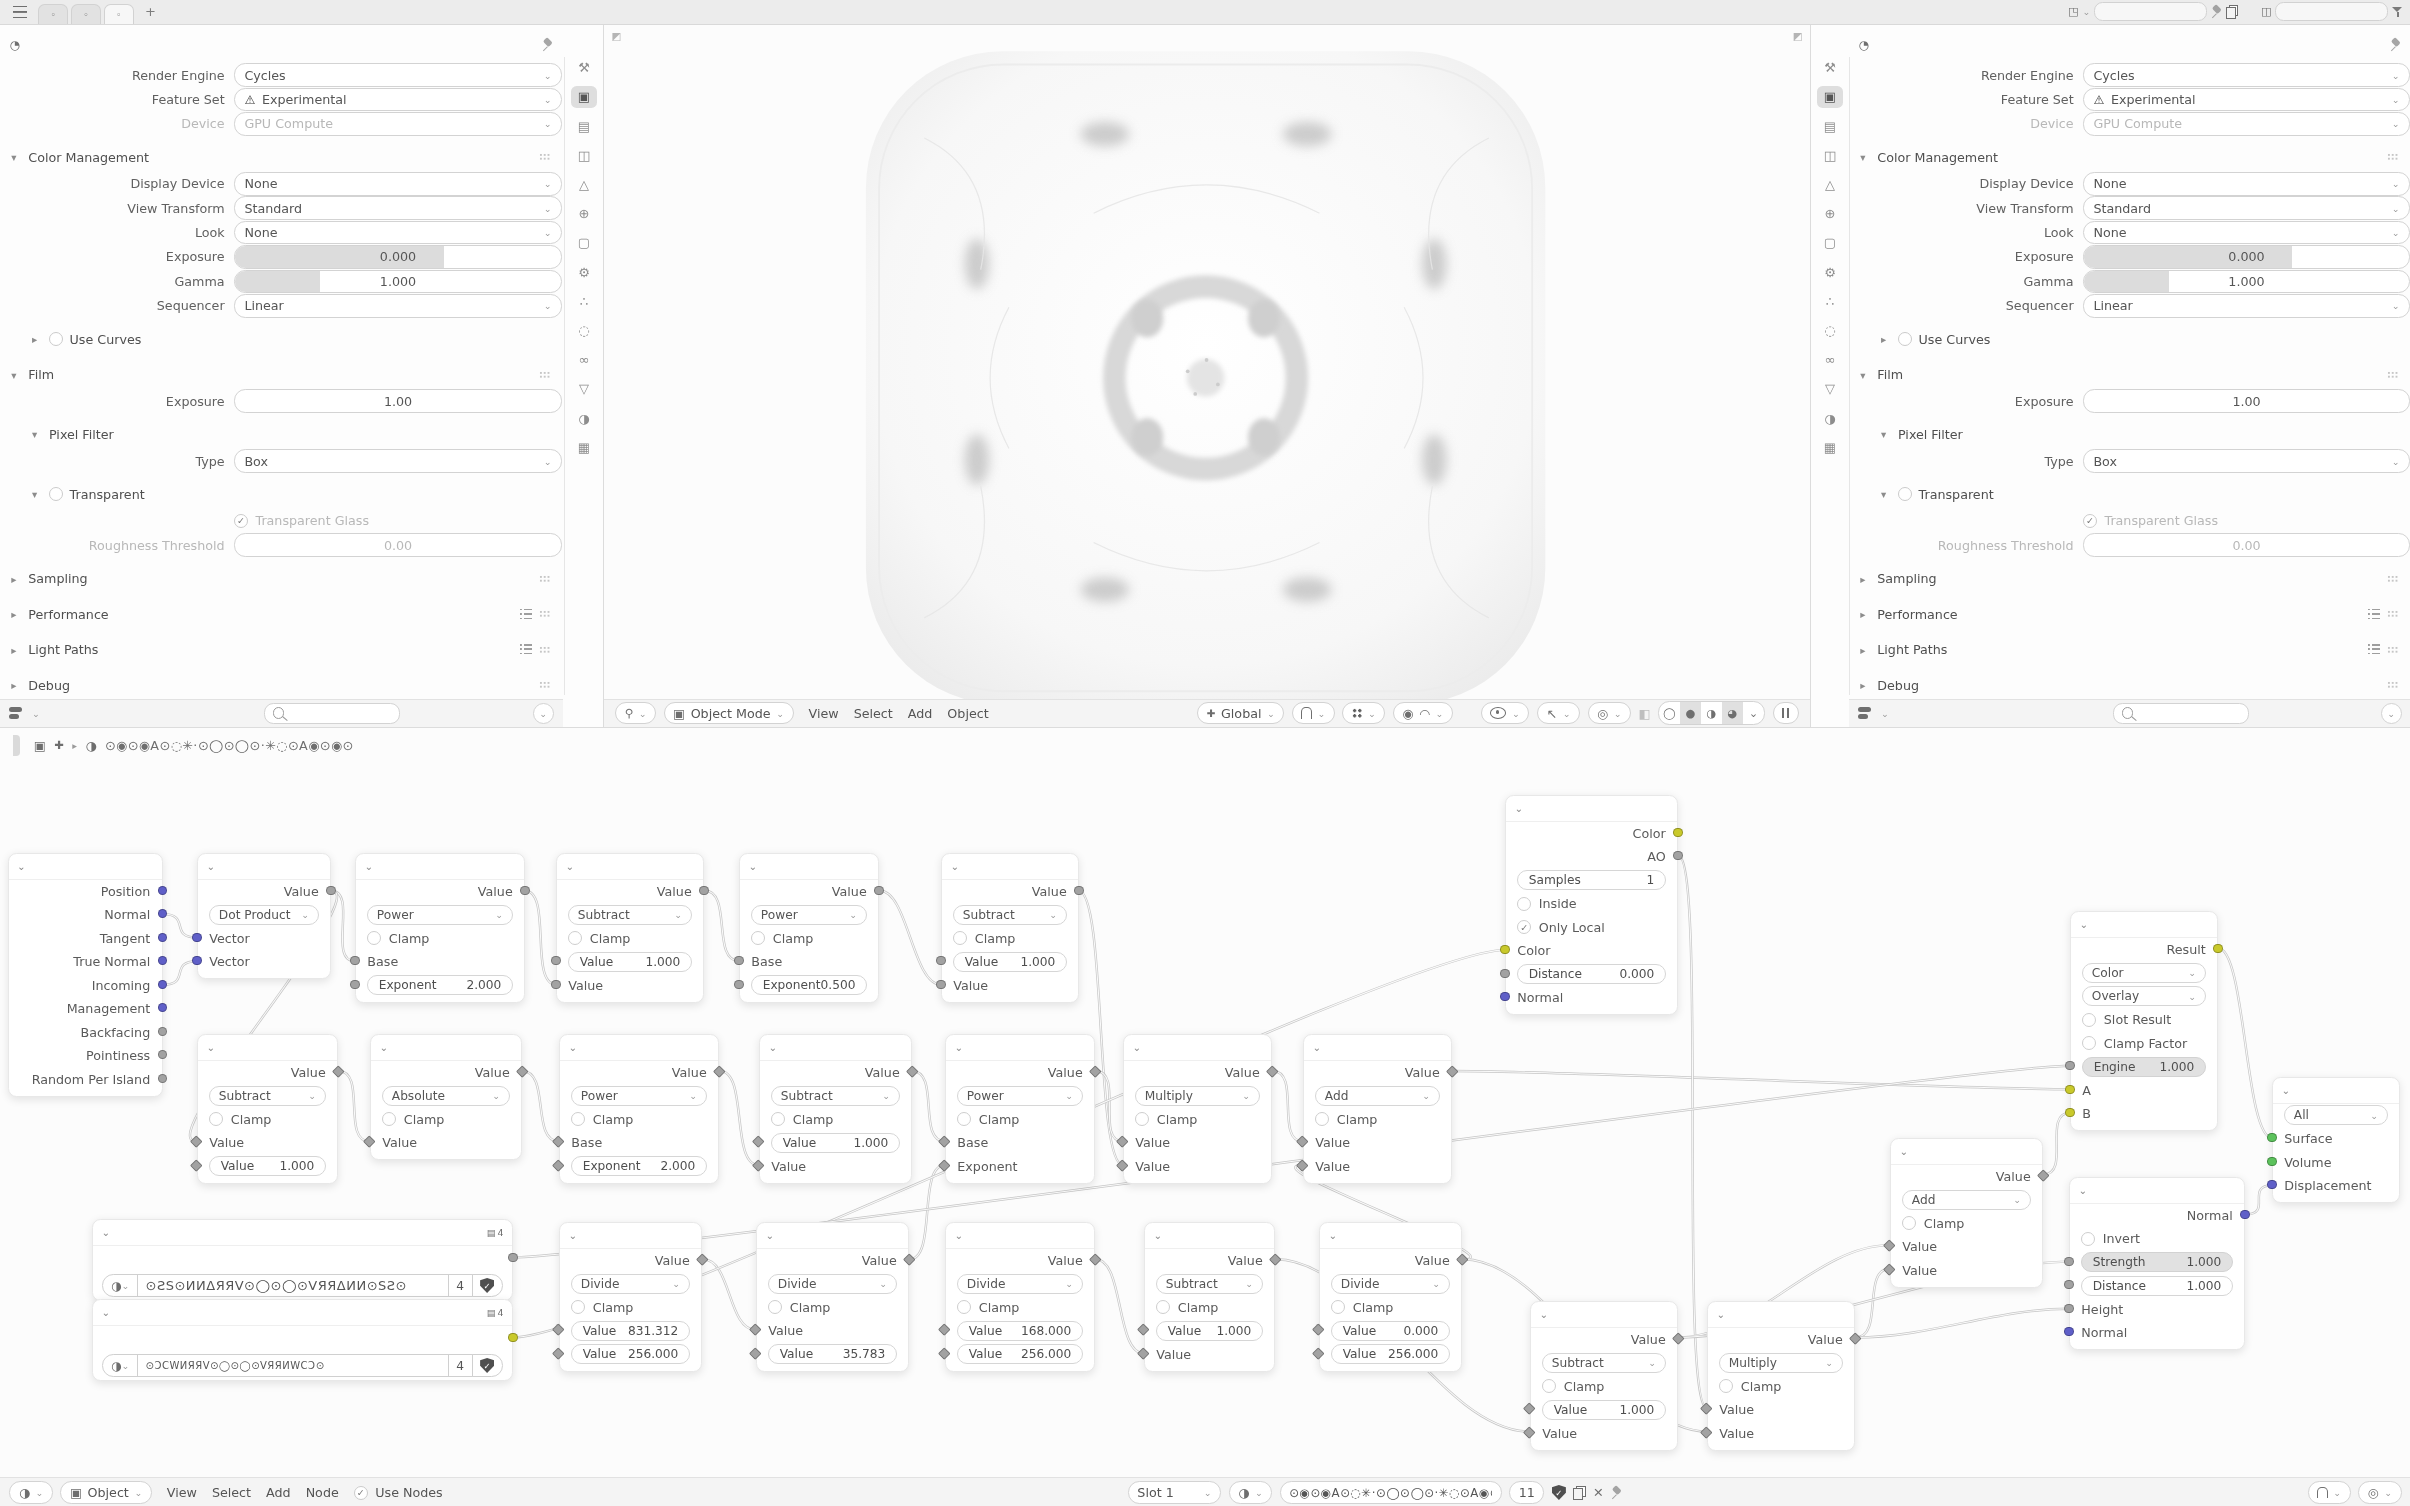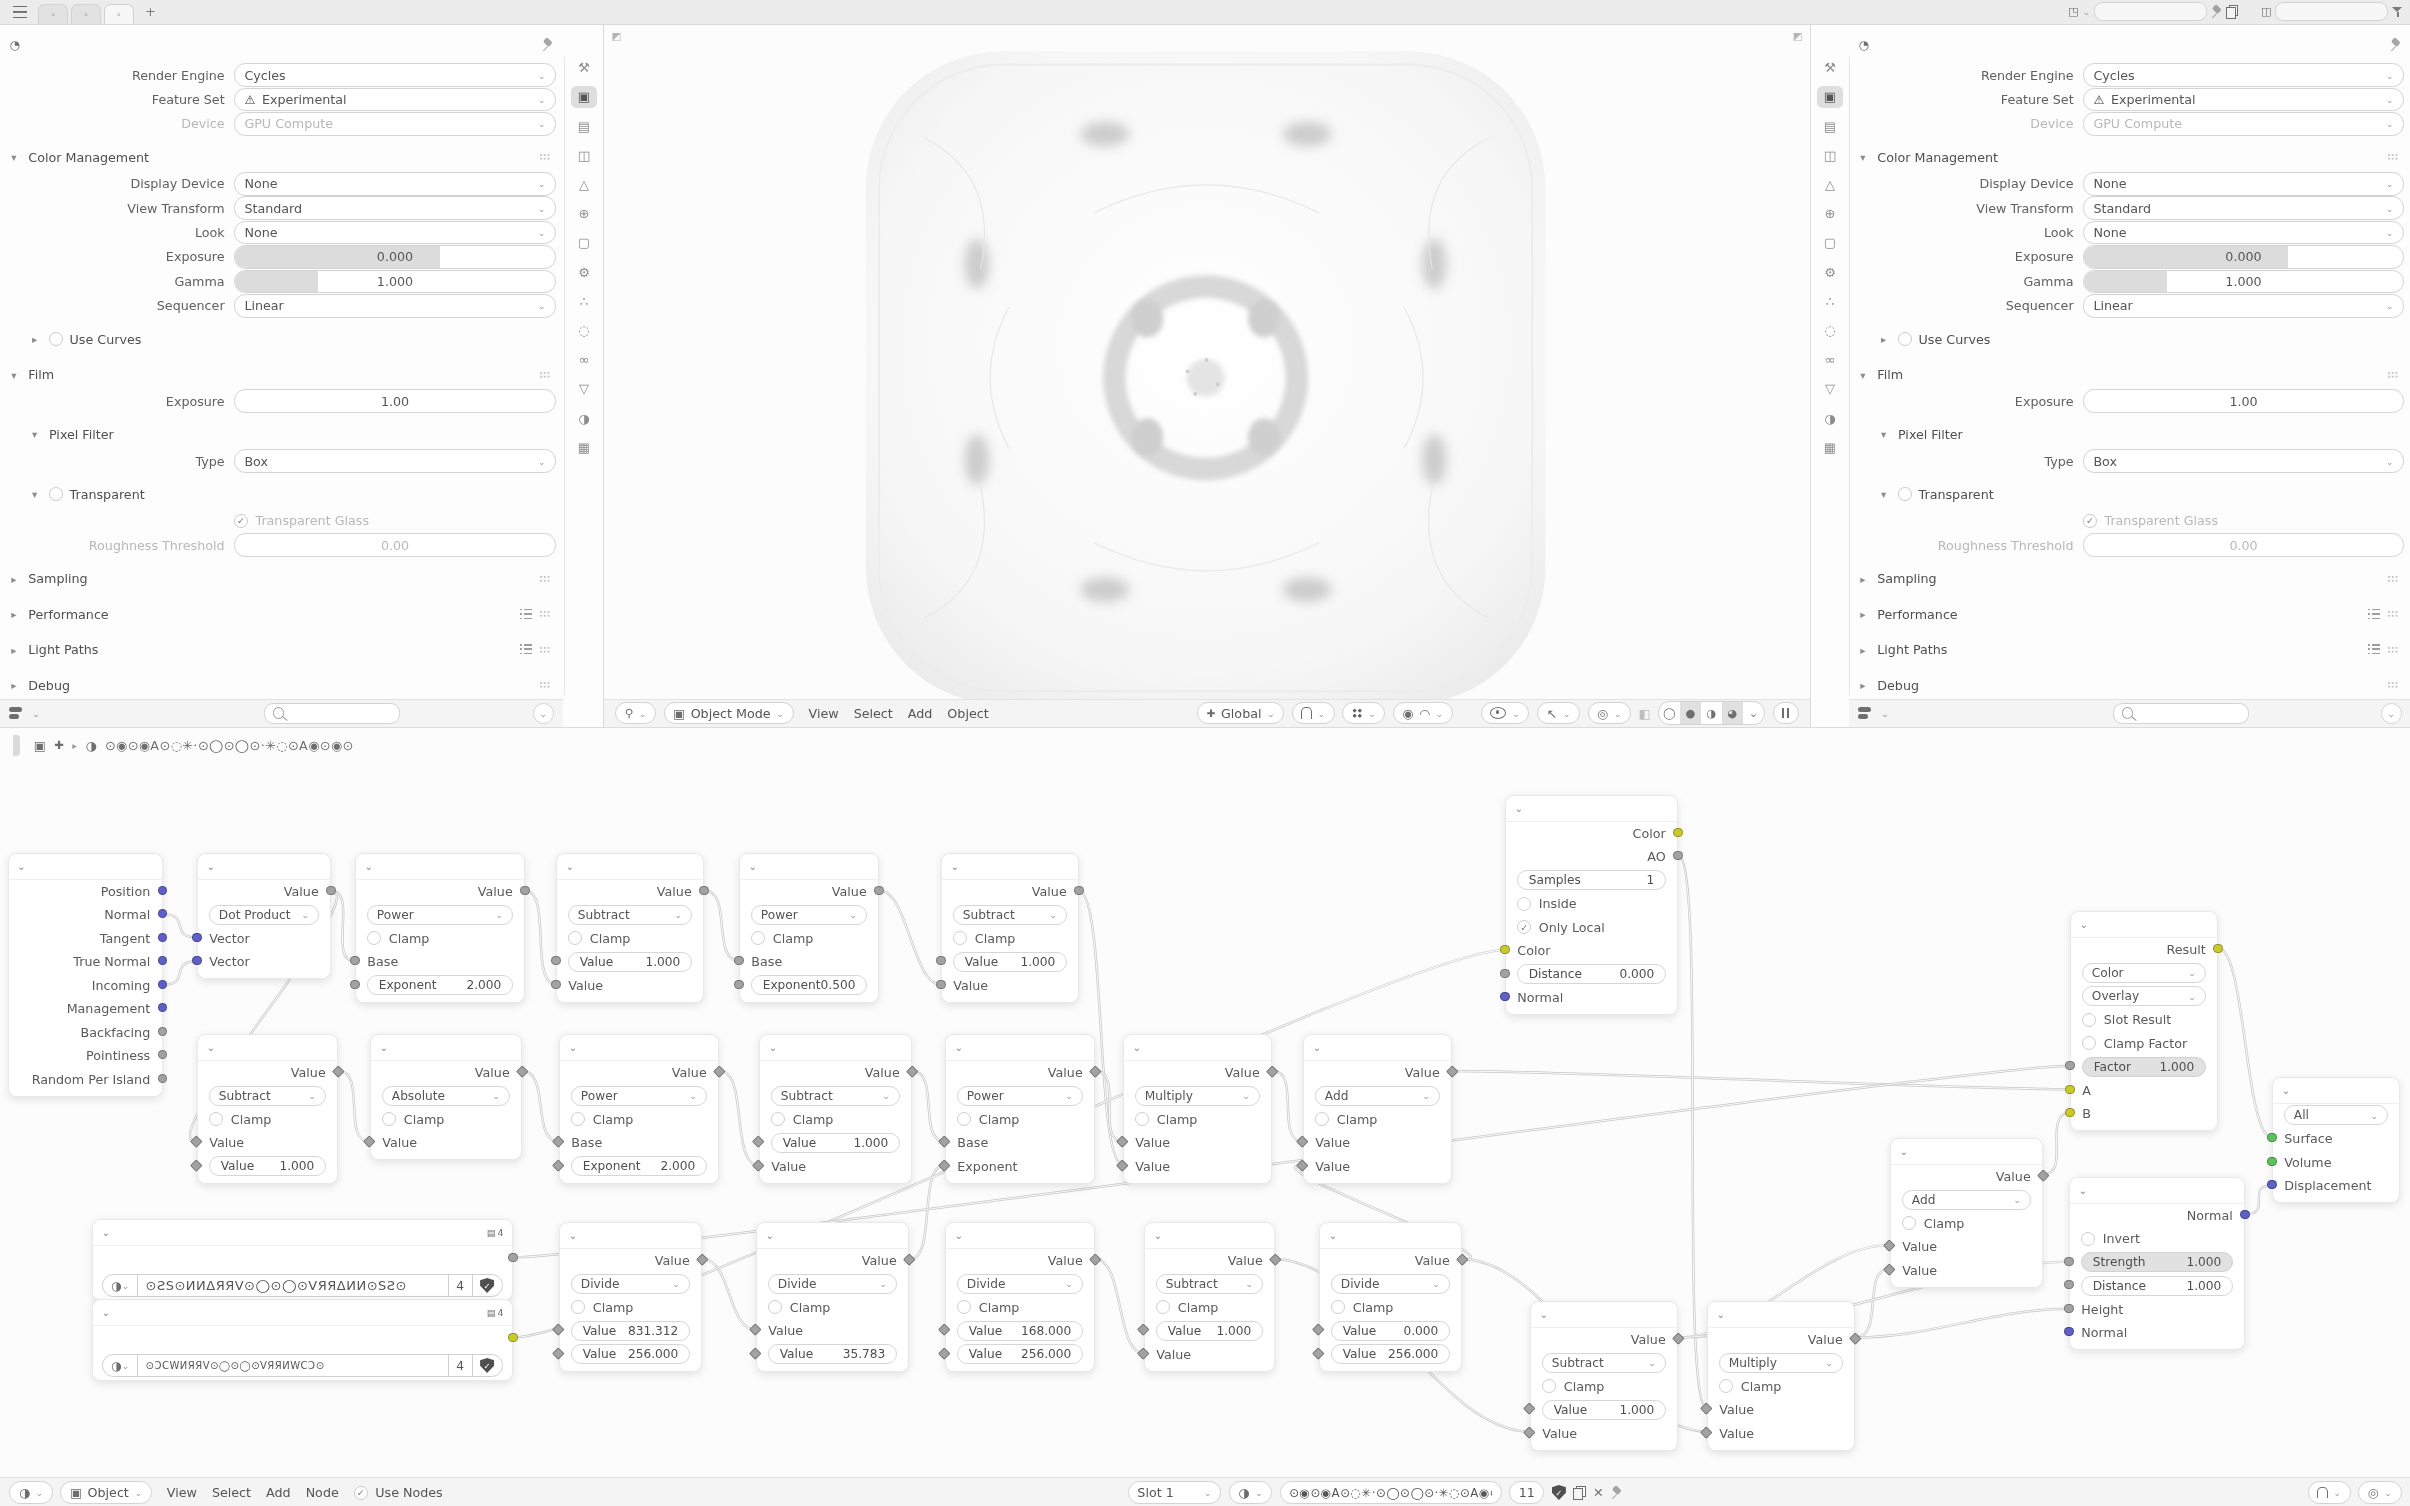--- a/index.html
+++ b/index.html
@@ -31,21 +31,21 @@
   .props-context{position:absolute;top:7.5px;left:0;right:0;height:26px;display:flex;align-items:center;padding:0 9.4px}
   .props-rows{position:absolute;top:38px;bottom:28px;overflow:hidden}
   #left-props .props-rows{left:0;right:40px}
   #right-props .props-rows{left:38px;right:0}
   .tabstrip{position:absolute;top:32px;bottom:32px;width:38px;display:flex;flex-direction:column;align-items:center;gap:6.6px}
   #left-props .tabstrip{right:0;border-left:0.9px solid #e6e6e6}
   #right-props .tabstrip{left:0;border-right:0.9px solid #e6e6e6}
   .ptab{width:26px;height:22.6px;border-radius:5.6px;display:flex;align-items:center;justify-content:center;
         font-size:13px;color:#8d8d8d}
   .ptab.active{background:#dedede;color:#555}
-  .prow{display:flex;align-items:center;height:23.5px;margin:0.9px 0;padding-right:7px}
+  .prow{display:flex;align-items:center;height:23.5px;margin:0.9px 0;padding-right:1px}
   .plabel{width:234px;text-align:right;padding-right:9.4px;font-size:12.7px;color:#606060;flex:none;box-sizing:border-box}
   .pfield{flex:1;height:21.7px;border:0.9px solid #d3d3d3;border-radius:11.3px;background:#fff;display:flex;
           align-items:center;padding:0 9.4px;font-size:12.7px;color:#555;position:relative;overflow:hidden}
   .pfield .chev{margin-left:auto}
   .pfield.num{justify-content:center}
   .pfield .fillbar{position:absolute;left:0;top:0;bottom:0;background:#dcdcdc}
   .pfield .val{position:relative;margin:0 auto}
   .disabled .plabel{color:#b8b8b8}
   .disabled .pfield{color:#b8b8b8}
   .sec{display:flex;align-items:center;height:28px;margin-top:7.5px;padding:0 13px 0 11.3px;font-size:12.7px;color:#4f4f4f;gap:6.6px}
@@ -1508,21 +1508,21 @@
           <span class="ncb"></span>
           <span>Slot Result</span>
         </div>
         <div class="nrow">
           <span class="ncb"></span>
           <span>Clamp Factor</span>
         </div>
         <span class="sock left c-gray" style="top: 149px;"></span>
         <div class="nrow">
           <div class="nfield filled">
-            <span>Factor</span>
+            <span>Engine</span>
             <span>1.000</span>
           </div>
         </div>
         <span class="sock left c-yellow" style="top: 173px;"></span>
         <div class="nrow">
           <span>A</span>
         </div>
         <span class="sock left c-yellow" style="top: 196px;"></span>
         <div class="nrow">
           <span>B</span>

